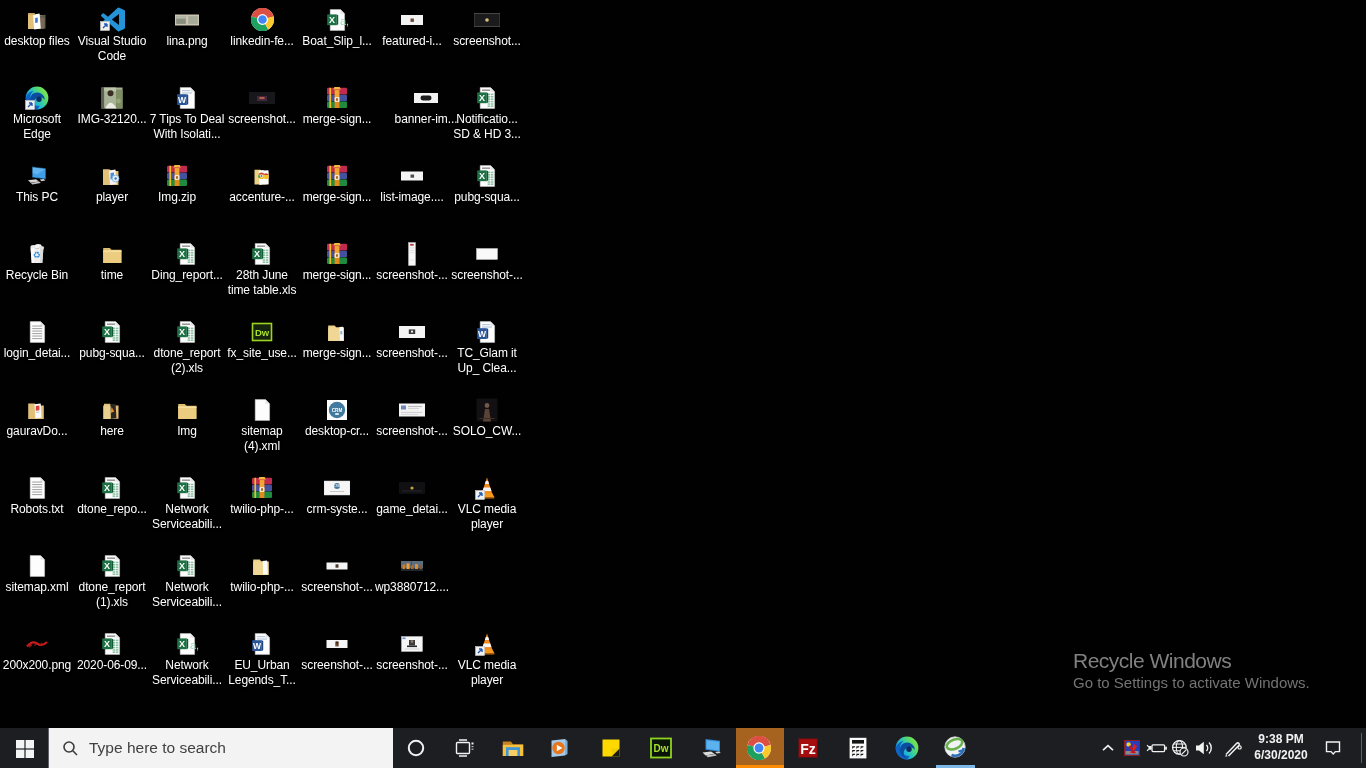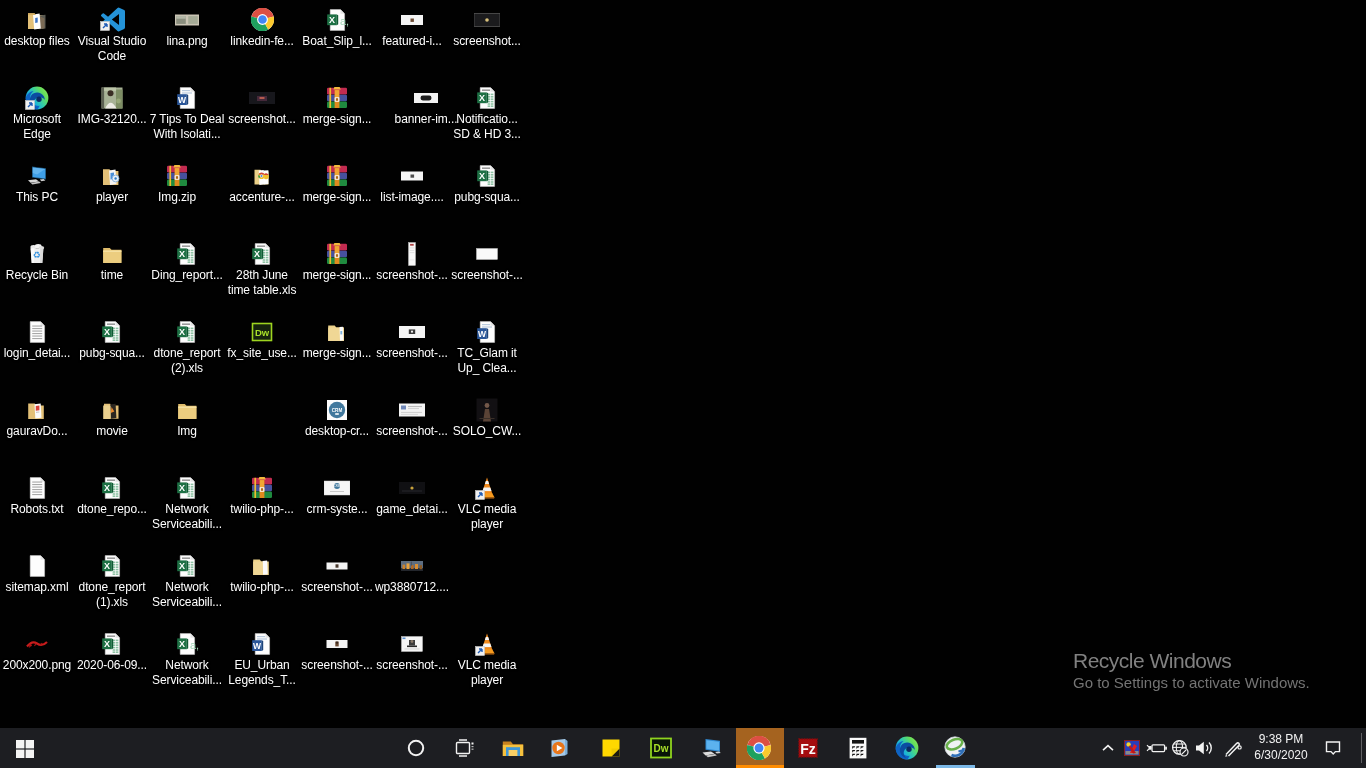--- a/index.html
+++ b/index.html
@@ -12,21 +12,21 @@
 #aw2 { position:absolute; left:1073px; top:674px; font-size:15px; color:#747474; }
 #taskbar { position:absolute; left:0; top:728px; width:1366px; height:40px; background:#1d1e22; }
 .tbi { position:absolute; }
 #search { position:absolute; left:48px; top:728px; width:345px; height:40px; background:#f3f3f3;
   border-left:1px solid #5f6368; display:flex; align-items:center; }
 #mag { margin-left:13px; height:17px; }
 #stxt { margin-left:10px; font-size:15.5px; color:#414141; }
 #chromebox { position:absolute; left:736px; top:728px; width:48px; height:37px; background:#a5631f; }
 #ciscoline { position:absolute; left:936px; top:765px; width:39px; height:3px; background:#7cb9e8; }
 #clock { position:absolute; left:1249px; top:732px; width:64px; text-align:center; font-size:12px;
-  line-height:15.5px; color:#f2f2f2; }
+  line-height:15.5px; color:#f2f2f2;font-weight:bold; }
 #showdesk { position:absolute; left:1361px; top:733px; width:1px; height:30px; background:rgba(255,255,255,.3); }
 #chromeunder { position:absolute; left:736px; top:765px; width:48px; height:3px; background:#ff8c00; }
 </style></head><body>
 <div id="desk">
 <div class="it" style="left:-5px;top:7px">
       <div class="ic">
         <svg width="24" height="24" viewBox="0 0 24 24">
           <path d="M3 5.2 h6.4 l1.6 1.9 h7.2 V21 H3 Z" fill="#e3c077"></path>
           <path d="M14.2 7.4 l6.3 -0.6 V20.4 l-6.3 0.8 Z" fill="#5a5a52"></path>
           <path d="M15 8.2 l4.4 2.2 V20.2 l-4.4 0.7 Z" fill="#7a6a55"></path>
@@ -576,31 +576,40 @@
     </div>
 <div class="it" style="left:70px;top:397px">
       <div class="ic">
         <svg width="24" height="24" viewBox="0 0 24 24">
           <path d="M4 5.8 h6.2 l1.5 1.8 h6.8 V20.8 H4 Z" fill="#e3c077"></path>
           <path d="M10 6.4 l5.6 -0.7 .8 14.2 -5.6 .8 Z" fill="#2b2620"></path>
           <path d="M11.5 9 l2.8 4.5 -3.6 1.5 Z" fill="#e8882a"></path>
           <path d="M3.2 7.5 h7.4 V21 H3.2 Z" fill="#ead08e"></path>
         </svg>
       </div>
-      <div class="lb">movie</div>
+      <div class="lb">here</div>
     </div>
 <div class="it" style="left:145px;top:397px">
       <div class="ic">
         <svg width="24" height="24" viewBox="0 0 24 24">
           <path d="M3.2 6 h6.6 l1.7 1.8 H21.4 V20.9 H3.2 Z" fill="#dfbc6b"></path>
           <path d="M3.2 8.5 H21.4 V20.9 H3.2 Z" fill="#eccd7f"></path>
           <path d="M3.2 8.5 H21.4 V9.9 H3.2 Z" fill="#f7e3a5"></path>
         </svg>
       </div>
       <div class="lb">Img</div>
+    </div>
+<div class="it" style="left:220px;top:397px">
+      <div class="ic">
+        <svg width="24" height="24" viewBox="0 0 24 24">
+          <path d="M5.2 1.6 H15.5 L19.6 5.7 V22.4 H5.2 Z" fill="#fdfdfd" stroke="#d0d0d0" stroke-width="0.5"></path>
+          <path d="M15.5 1.6 L19.6 5.7 H15.5 Z" fill="#e4e4e4"></path>
+        </svg>
+      </div>
+      <div class="lb">sitemap<br>(4).xml</div>
     </div>
 <div class="it" style="left:295px;top:397px">
       <div class="ic">
         <svg width="26" height="24" viewBox="0 0 26 24">
           <g transform="translate(3.0,2.0)">
             <rect width="20" height="20" fill="#fdfdfd"></rect>
             <circle cx="10" cy="10" r="8.2" fill="#42799e"></circle>
             <text x="10" y="11.6" font-size="4.6" font-weight="bold" fill="#fff" text-anchor="middle" font-family="Liberation Sans">CRM</text>
             <rect x="8.2" y="13" width="3.6" height="2" fill="#d8e4ec"></rect>
           </g>
@@ -974,20 +983,27 @@
     </div>
 <div id="aw1">Recycle Windows</div>
 <div id="aw2">Go to Settings to activate Windows.</div>
 <div id="taskbar"></div>
 <div class="tbi" style="left:16px;top:740px;width:18px;height:18px"><svg width="18" height="18" viewBox="0 0 18 18">
         <rect x="0" y="0" width="8.4" height="8.4" fill="#f4f4f4"></rect>
         <rect x="9.6" y="0" width="8.4" height="8.4" fill="#f4f4f4"></rect>
         <rect x="0" y="9.6" width="8.4" height="8.4" fill="#f4f4f4"></rect>
         <rect x="9.6" y="9.6" width="8.4" height="8.4" fill="#f4f4f4"></rect>
       </svg></div>
+<div id="search">
+      <span id="mag"><svg width="17" height="17" viewBox="0 0 17 17">
+          <circle cx="7" cy="7" r="5" fill="none" stroke="#3c3c3c" stroke-width="1.6"></circle>
+          <path d="M10.8 10.8 L15 15" stroke="#3c3c3c" stroke-width="1.6"></path>
+        </svg></span>
+      <span id="stxt">Type here to search</span>
+    </div>
 <div class="tbi" style="left:404px;top:736px;width:24px;height:24px"><svg width="24" height="24" viewBox="0 0 24 24">
         <circle cx="12" cy="12" r="7.2" fill="none" stroke="#f2f2f2" stroke-width="2"></circle>
       </svg></div>
 <div class="tbi" style="left:452px;top:736px;width:24px;height:24px"><svg width="24" height="24" viewBox="0 0 24 24">
         <rect x="4.5" y="6.5" width="13" height="11" rx="1" fill="none" stroke="#f2f2f2" stroke-width="1.4"></rect>
         <path d="M7 4 h8 M7 20 h8" stroke="#f2f2f2" stroke-width="1.4"></path>
         <rect x="19.5" y="6.5" width="2" height="2" fill="#f2f2f2"></rect>
         <rect x="19.5" y="10" width="2" height="1.2" fill="#b9b9b9"></rect>
         <rect x="19.5" y="12.6" width="2" height="1.2" fill="#b9b9b9"></rect>
       </svg></div>

